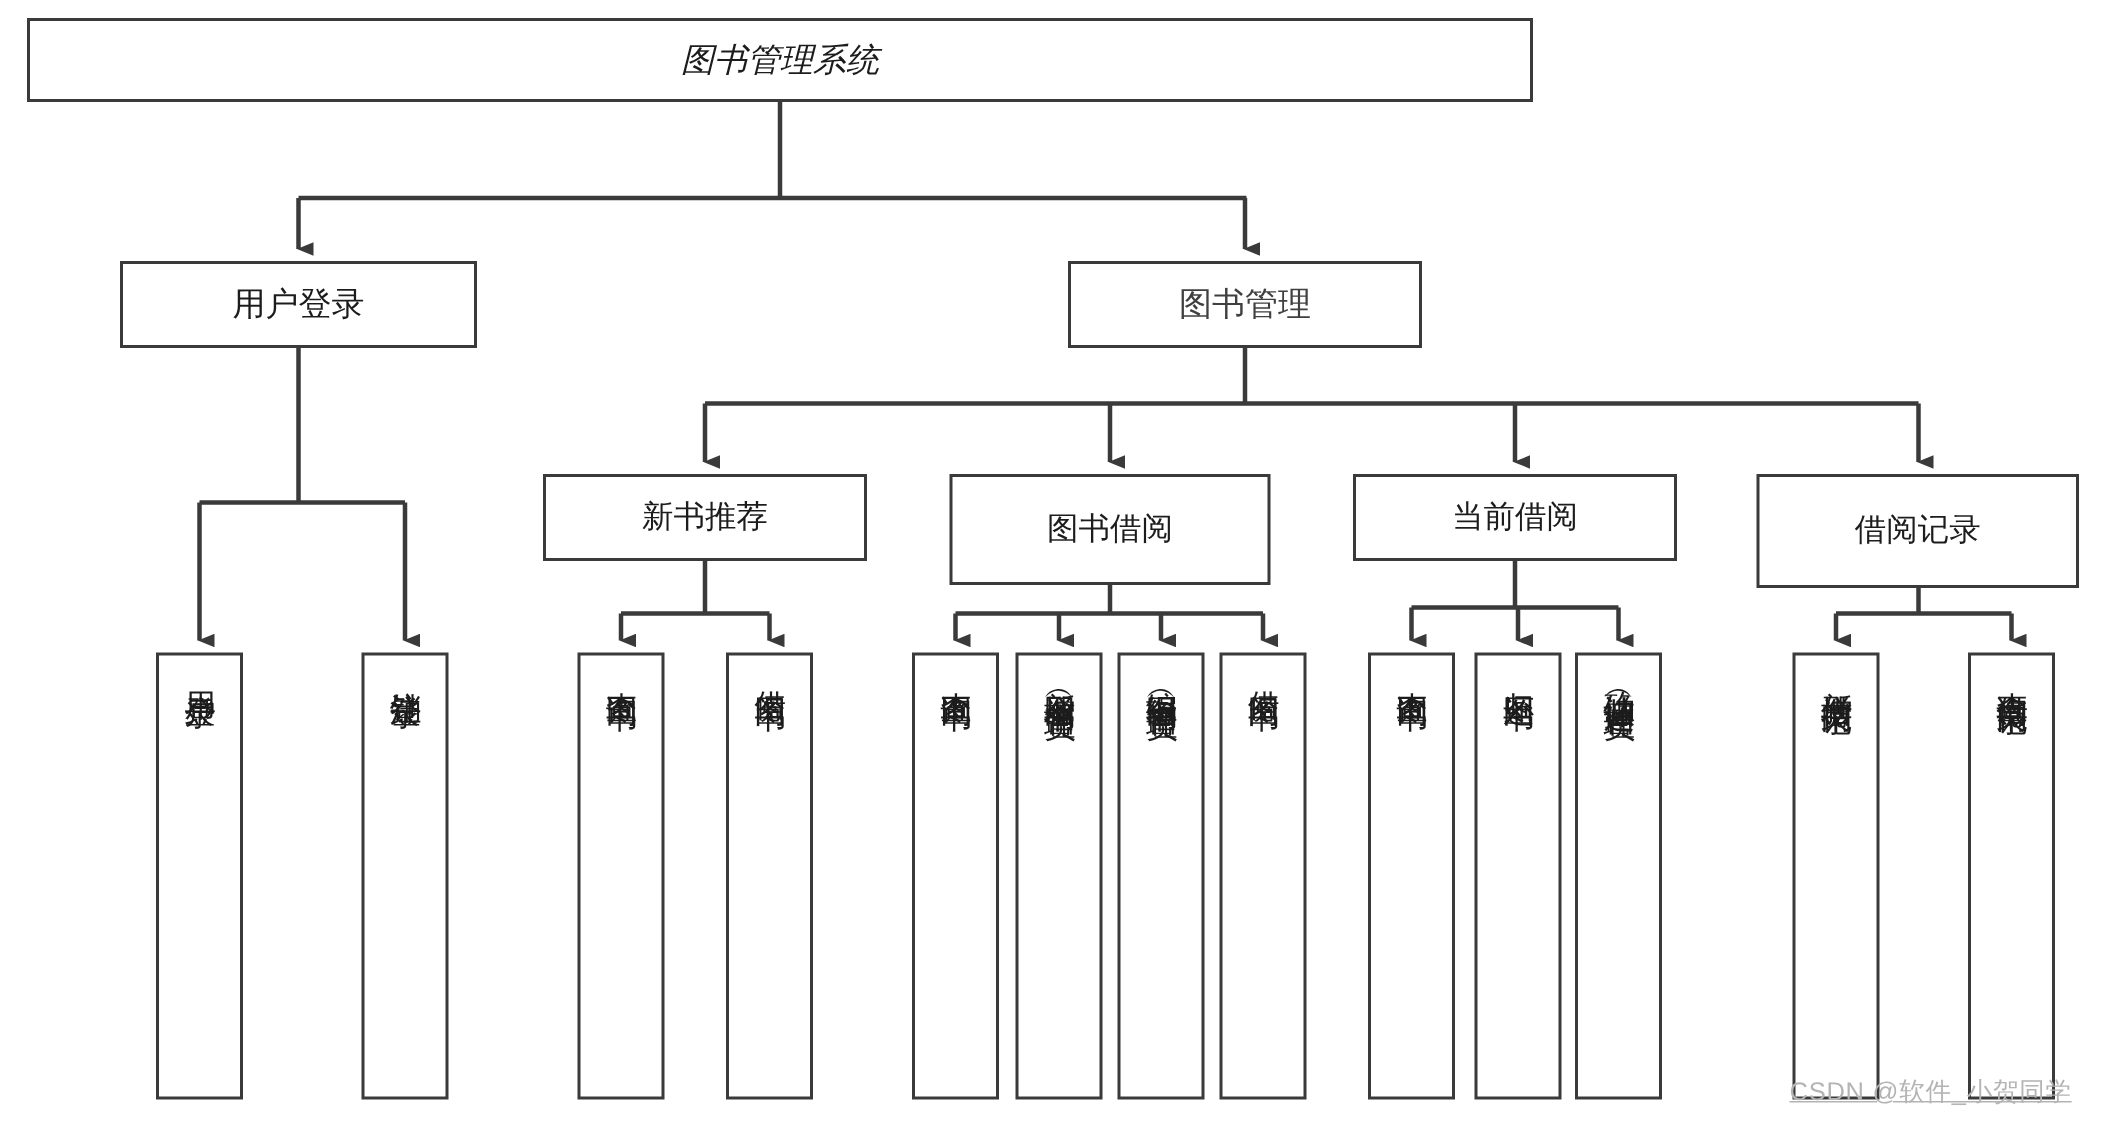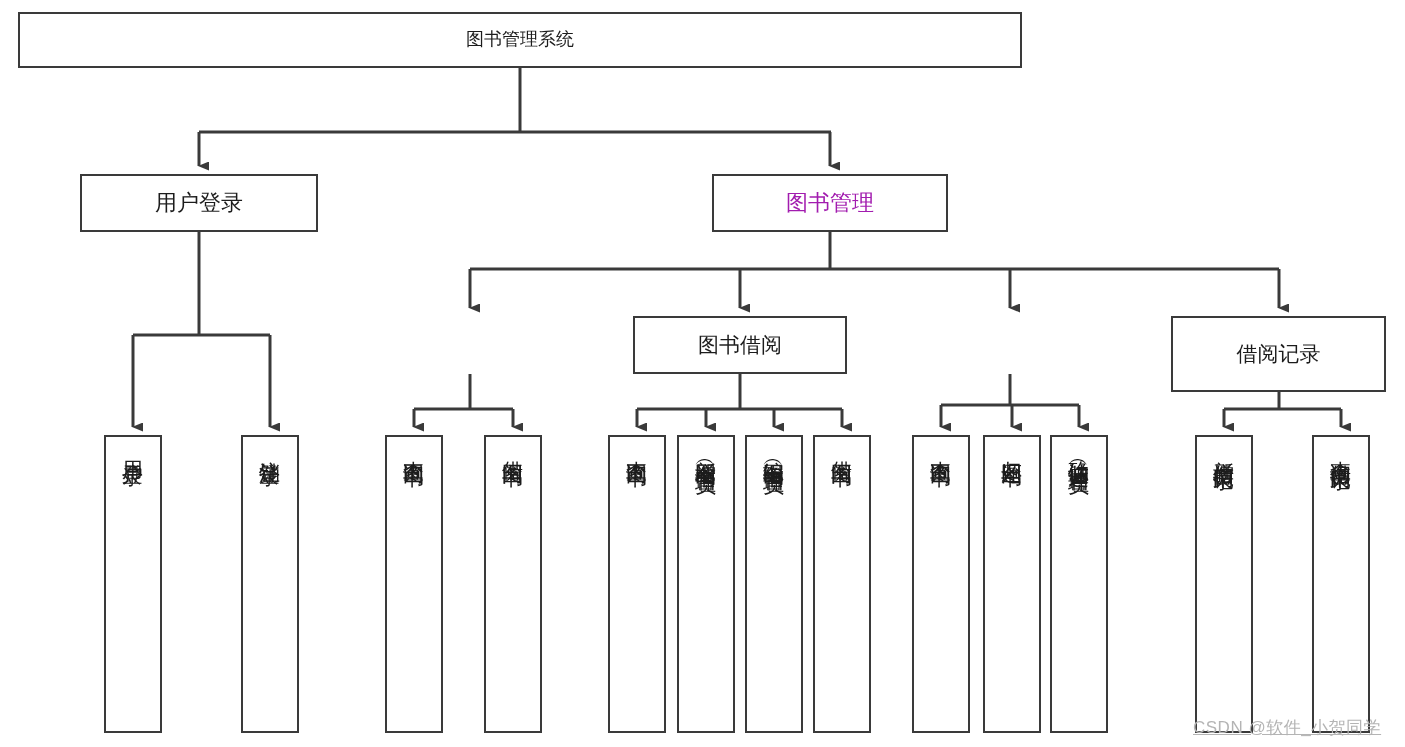--- a/index.html
+++ b/index.html
@@ -36,21 +36,22 @@
     justify-content: center;
     color: #1c1c1c;
   }
   .node-label {
     display: block;
     text-align: center;
     line-height: 1.18;
     white-space: pre;
   }
   .node.root .node-label {
-    font-size: 18px;
+    font-size: 22px;
+    font-style: italic;
   }
   .node.level2 .node-label {
     font-size: 22px;
   }
   .node.level3 .node-label {
     font-size: 21px;
   }
   .node.leaf {
     align-items: flex-start;
     padding-top: 7px;
@@ -127,26 +128,32 @@
     </g>
   </svg>
 
   <div class="node root" style="left: 18px; top: 12px; width: 1004px; height: 56px; border-color: rgb(58, 58, 58); color: rgb(28, 28, 28);">
     <span class="node-label">图书管理系统</span>
   </div>
 
   <div class="node level2" style="left: 80px; top: 174px; width: 238px; height: 58px; border-color: rgb(58, 58, 58); color: rgb(28, 28, 28);">
     <span class="node-label">用户登录</span>
   </div>
-  <div class="node level2" style="left: 712px; top: 174px; width: 236px; height: 58px; border-color: rgb(58, 58, 58); color: #a21caf;">
+  <div class="node level2" style="left: 712px; top: 174px; width: 236px; height: 58px; border-color: rgb(58, 58, 58); color: #404040;">
     <span class="node-label">图书管理</span>
   </div>
 
-  <div class="node level3" style="left: 633px; top: 316px; width: 214px; height: 58px; border-color: rgb(58, 58, 58); color: rgb(28, 28, 28);">
+  <div class="node level3" style="left: 362px; top: 316px; width: 216px; height: 58px; border-color: rgb(58, 58, 58); color: rgb(28, 28, 28);">
+    <span class="node-label">新书推荐</span>
+  </div>
+  <div class="node level3" style="left: 633px; top: 316px; width: 214px; height: 74px; border-color: rgb(58, 58, 58); color: rgb(28, 28, 28);">
     <span class="node-label">图书借阅</span>
+  </div>
+  <div class="node level3" style="left: 902px; top: 316px; width: 216px; height: 58px; border-color: rgb(58, 58, 58); color: rgb(28, 28, 28);">
+    <span class="node-label">当前借阅</span>
   </div>
   <div class="node level3" style="left: 1171px; top: 316px; width: 215px; height: 76px; border-color: rgb(58, 58, 58); color: rgb(28, 28, 28);">
     <span class="node-label">借阅记录</span>
   </div>
 
   <div class="node leaf" style="left: 104px; top: 435px; width: 58px; height: 298px; border-color: rgb(58, 58, 58); color: rgb(28, 28, 28);">
     <span class="node-label">用户登录</span>
   </div>
   <div class="node leaf" style="left: 241px; top: 435px; width: 58px; height: 298px; border-color: rgb(58, 58, 58); color: rgb(28, 28, 28);">
     <span class="node-label">注销登录</span>

